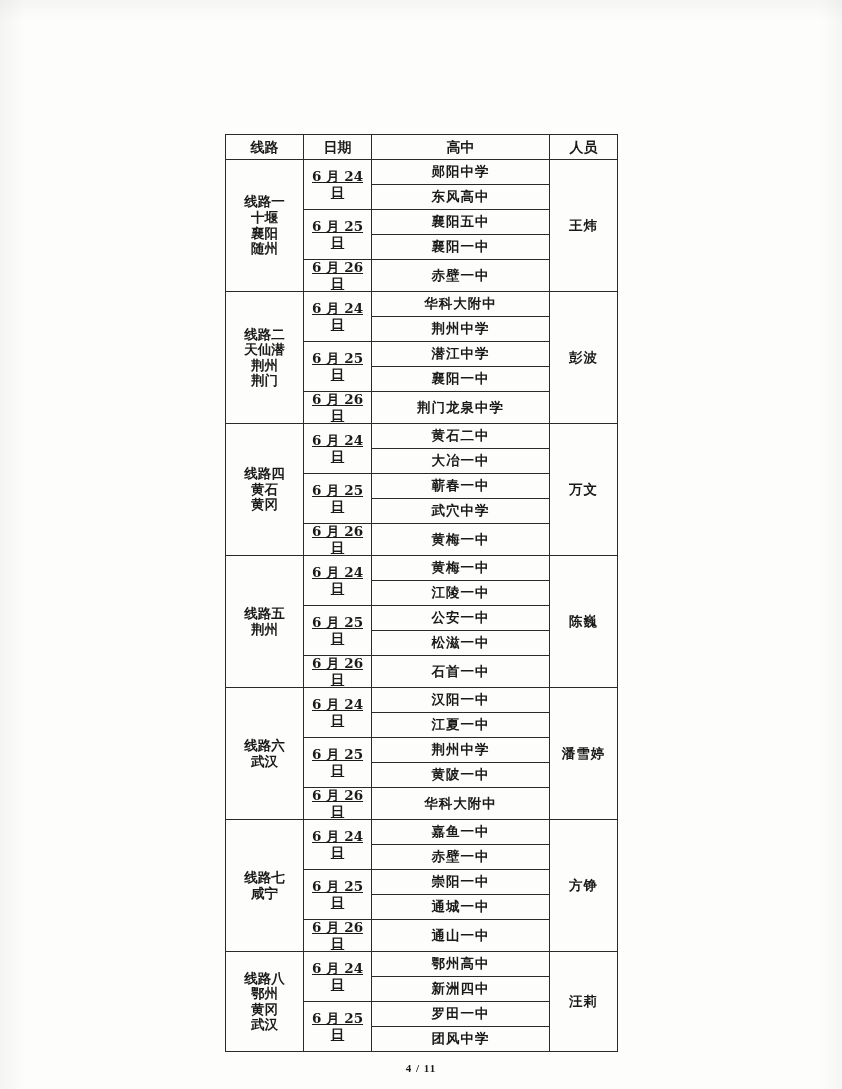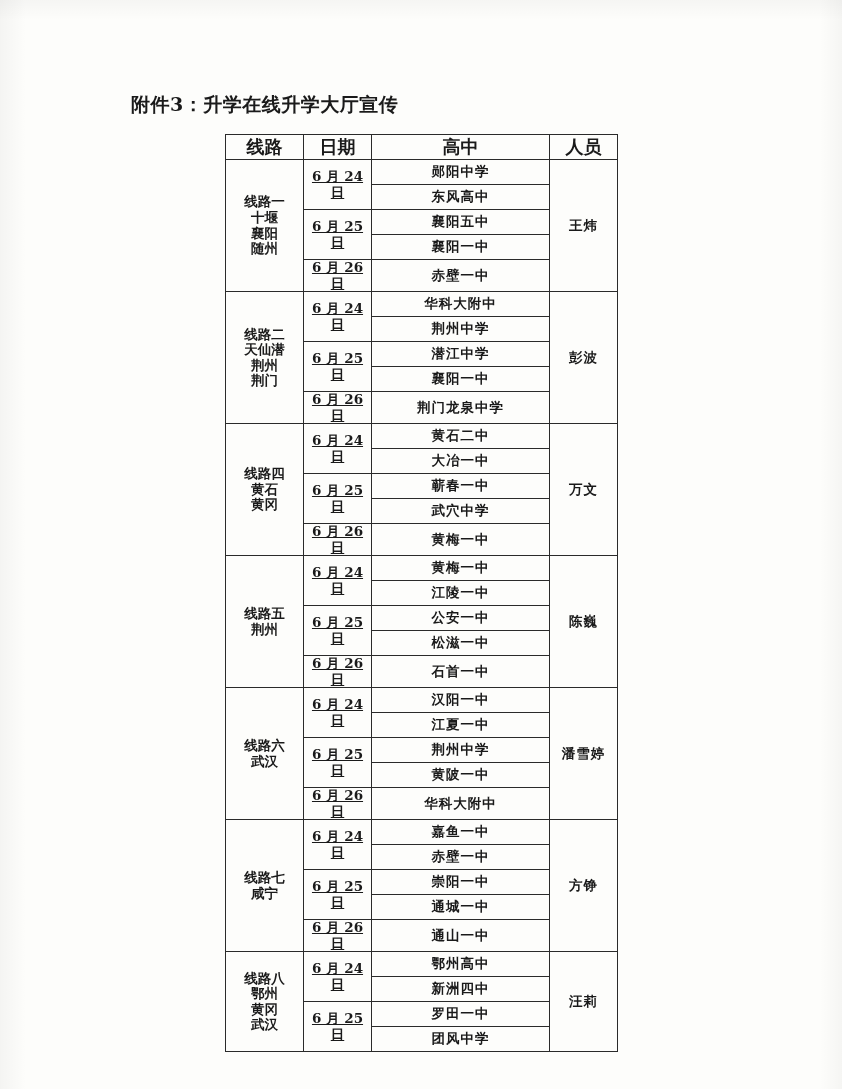--- a/index.html
+++ b/index.html
@@ -52,21 +52,21 @@
     border: 1px solid #2a2a2a;
     text-align: center;
     vertical-align: middle;
     font-size: 13.5px;
     font-weight: bold;
     padding: 0;
     line-height: 1.15;
   }
   table.sched th {
     height: 24px;
-    font-size: 18px;
+    font-size: 14px;
   }
   col.c-route { width: 78px; }
   col.c-date  { width: 68px; }
   col.c-school{ width: 178px; }
   col.c-staff { width: 68px; }
 
   td.route {
     font-size: 13.5px;
     line-height: 1.45;
     padding: 2px 4px;
@@ -99,21 +99,20 @@
     font-weight: bold;
     font-family: "Liberation Serif", serif;
     letter-spacing: 1px;
   }
 </style>
 </head>
 <body>
 
 <div class="page">
 
-  <div class="doc-title">附件3：升学在线升学大厅宣传</div>
 
   <table class="sched">
     <colgroup>
       <col class="c-route">
       <col class="c-date">
       <col class="c-school">
       <col class="c-staff">
     </colgroup>
     <thead>
       <tr>
@@ -256,14 +255,15 @@
         <tr>
           <td class="date" rowspan="2">6 月 25<br>日</td>
           <td class="school">罗田一中</td>
         </tr>
         <tr>
           <td class="school">团风中学</td>
         </tr>
       </tbody>
   </table>
 
+  <div class="page-num">4 / 11</div>
 
 </div>
 
 </body></html>

